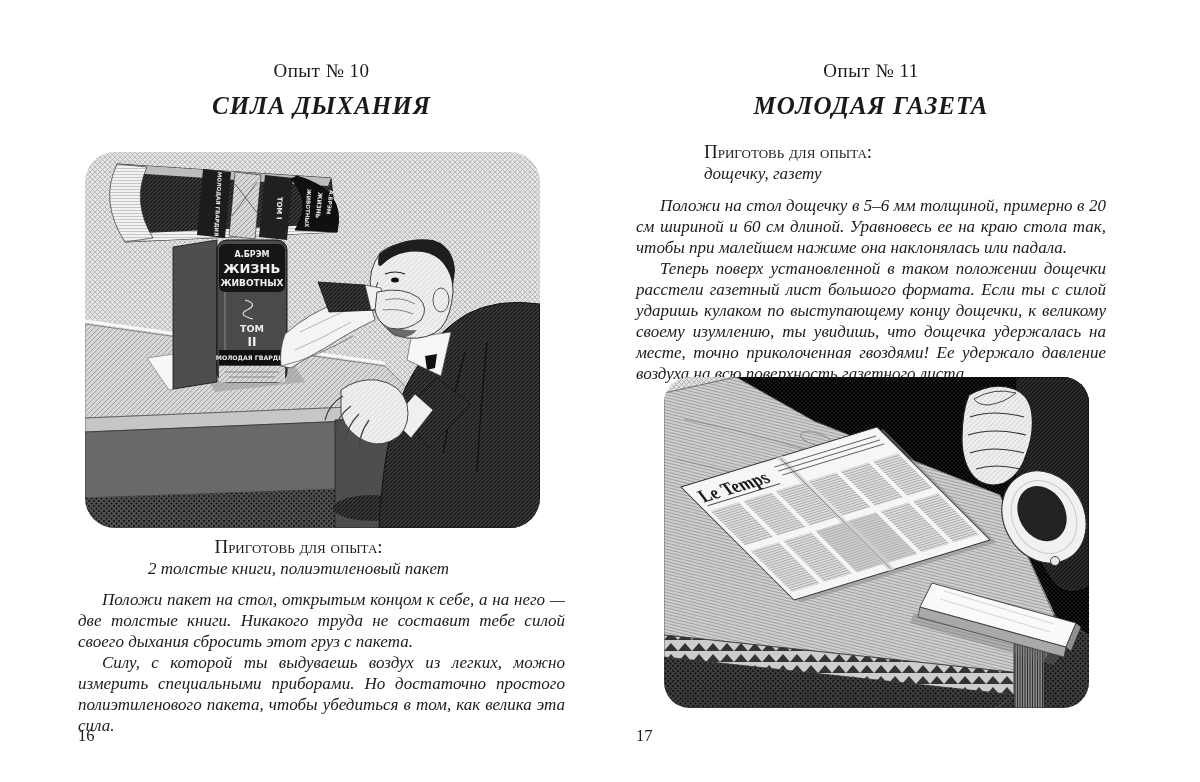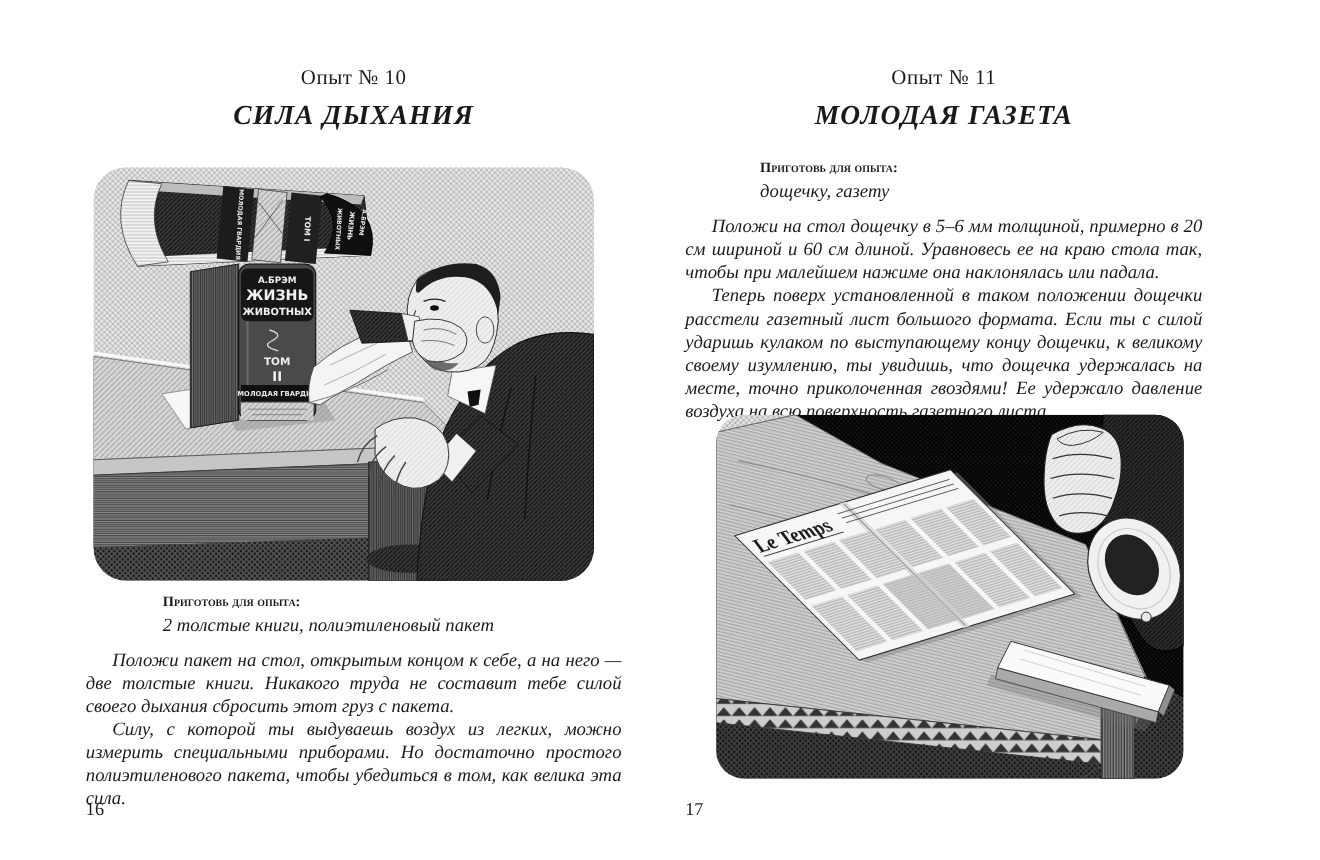--- a/index.html
+++ b/index.html
@@ -3,27 +3,27 @@
 <meta charset="utf-8">
 <style>
   html,body{margin:0;padding:0;}
   body{
     width:1200px;height:782px;position:relative;overflow:hidden;
     background:#ffffff;color:#1a1a1a;
     font-family:"Liberation Serif","DejaVu Serif",serif;
   }
   .page{position:absolute;top:0;height:782px;}
   .page-left{left:78px;width:487px;}
-  .page-right{left:623px;width:470px;}
+  .page-right{left:636px;width:470px;}
   .exp-label{position:absolute;left:0;right:0;text-align:center;
     font-size:19px;letter-spacing:.5px;}
   .exp-title{position:absolute;left:0;right:0;margin:0;text-align:center;
     font-size:25px;font-weight:bold;letter-spacing:1px;font-style:italic;}
   .prep{position:absolute;}
-  .prep-h{font-weight:bold;font-variant:small-caps;font-size:13px;line-height:22px;}
+  .prep-h{font-weight:normal;font-variant:small-caps;font-size:19px;line-height:22px;text-align:center;}
   .prep-i{font-style:italic;font-size:17px;line-height:22px;}
   .bodytext{position:absolute;left:0;right:0;}
   .bodytext p{margin:0;font-size:17px;line-height:21px;text-align:justify;text-indent:24px;font-style:italic;}
   .pagenum{position:absolute;left:0;right:0;text-align:left;font-size:16.5px;}
   figure{position:absolute;margin:0;}
   svg text{user-select:none;}
 </style>
 </head>
 <body>
 

